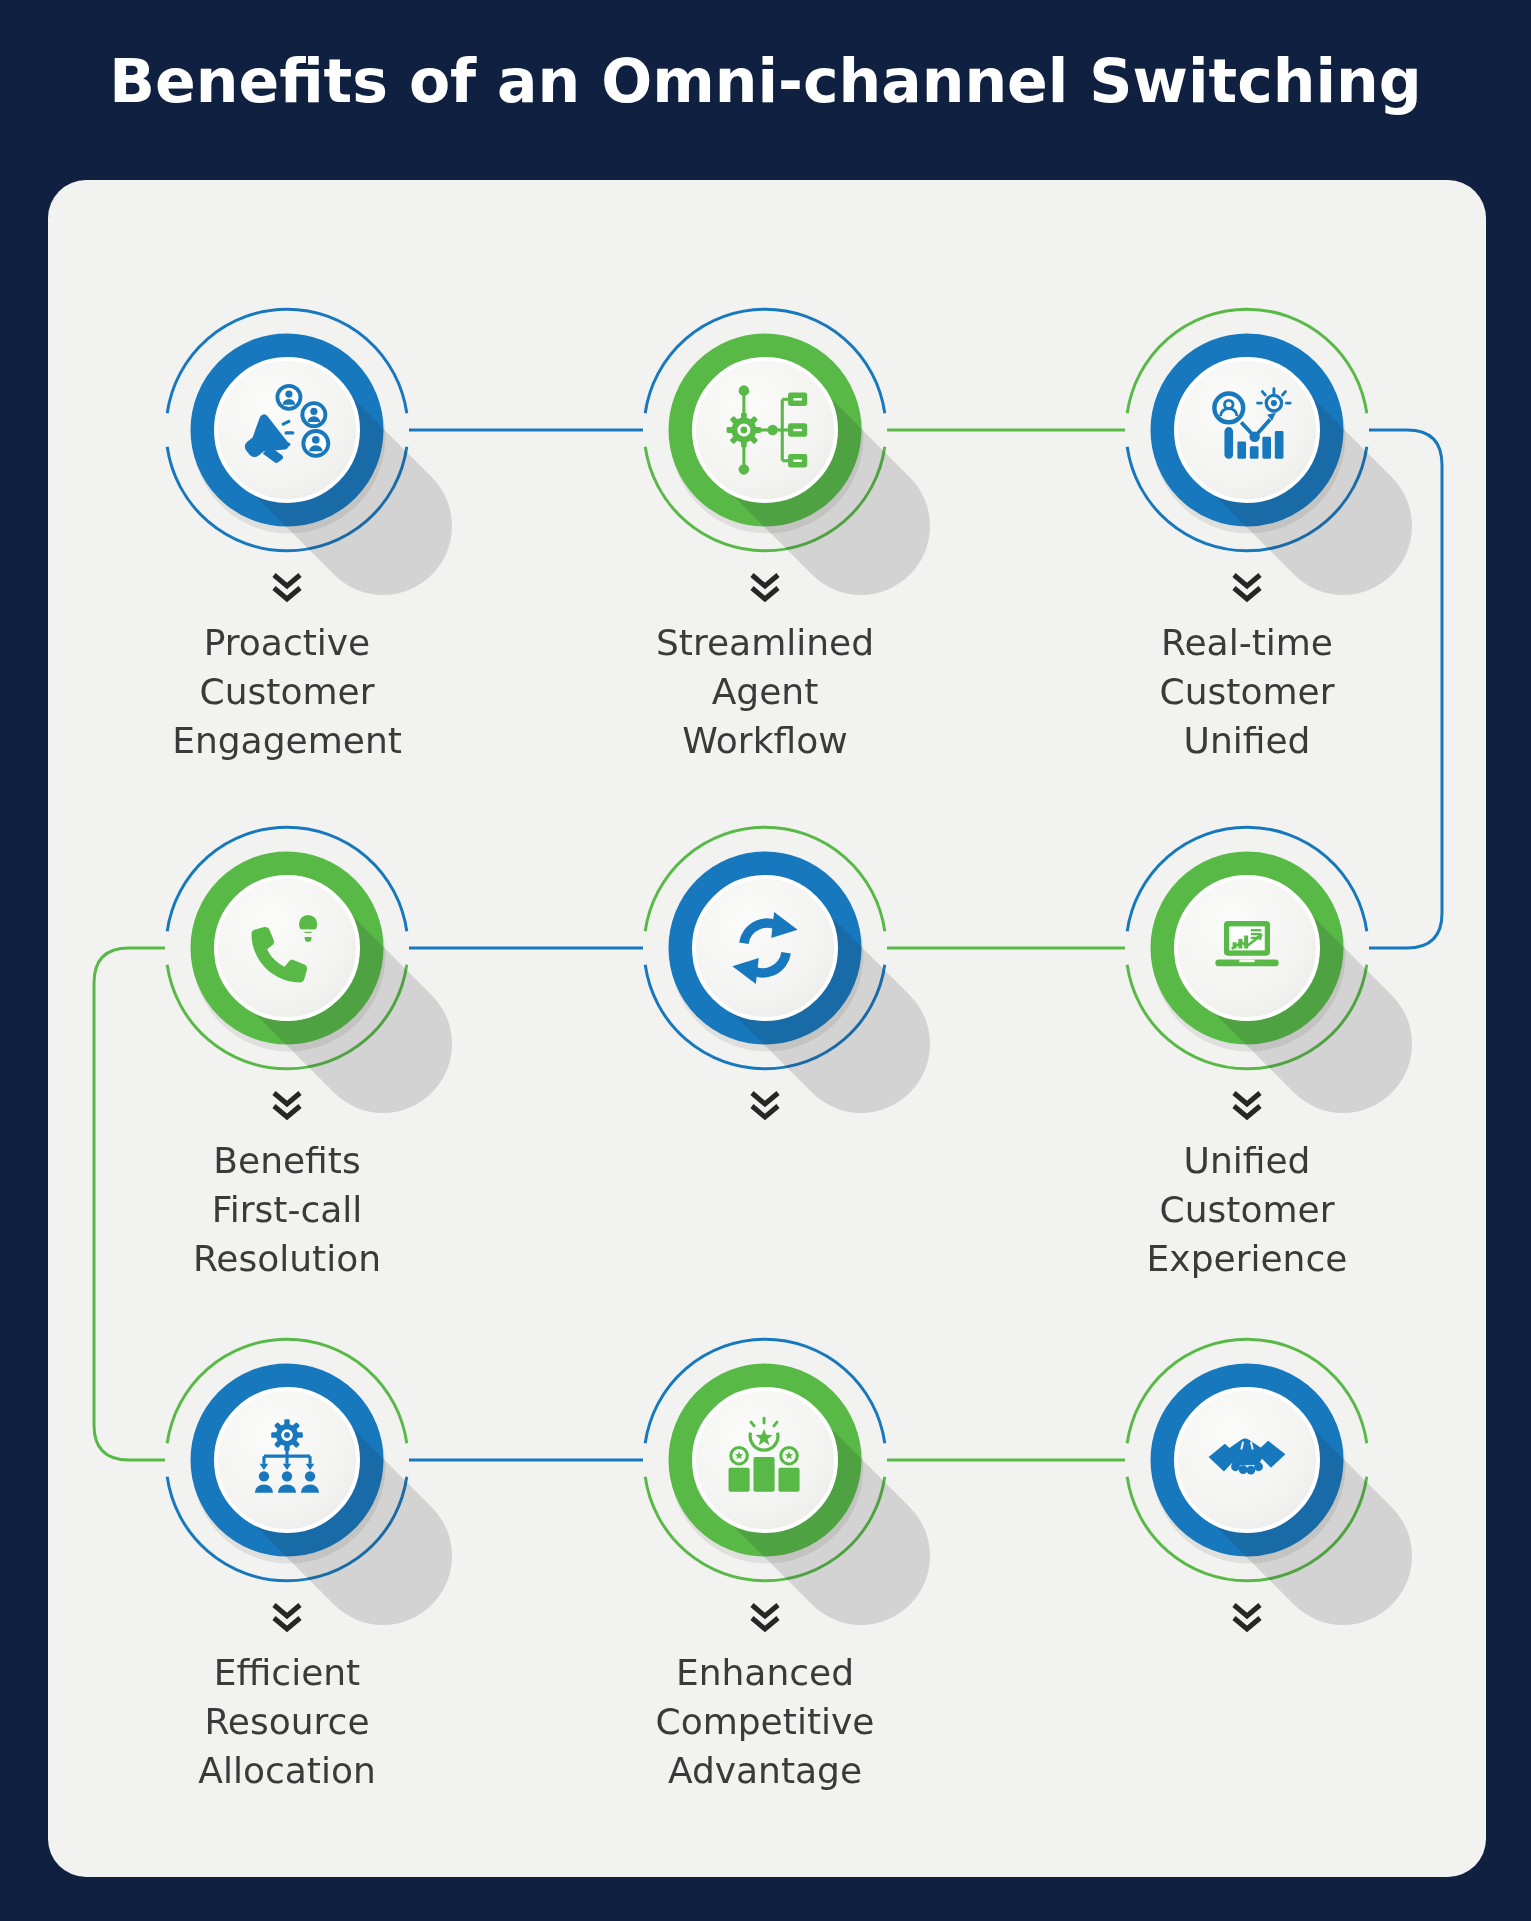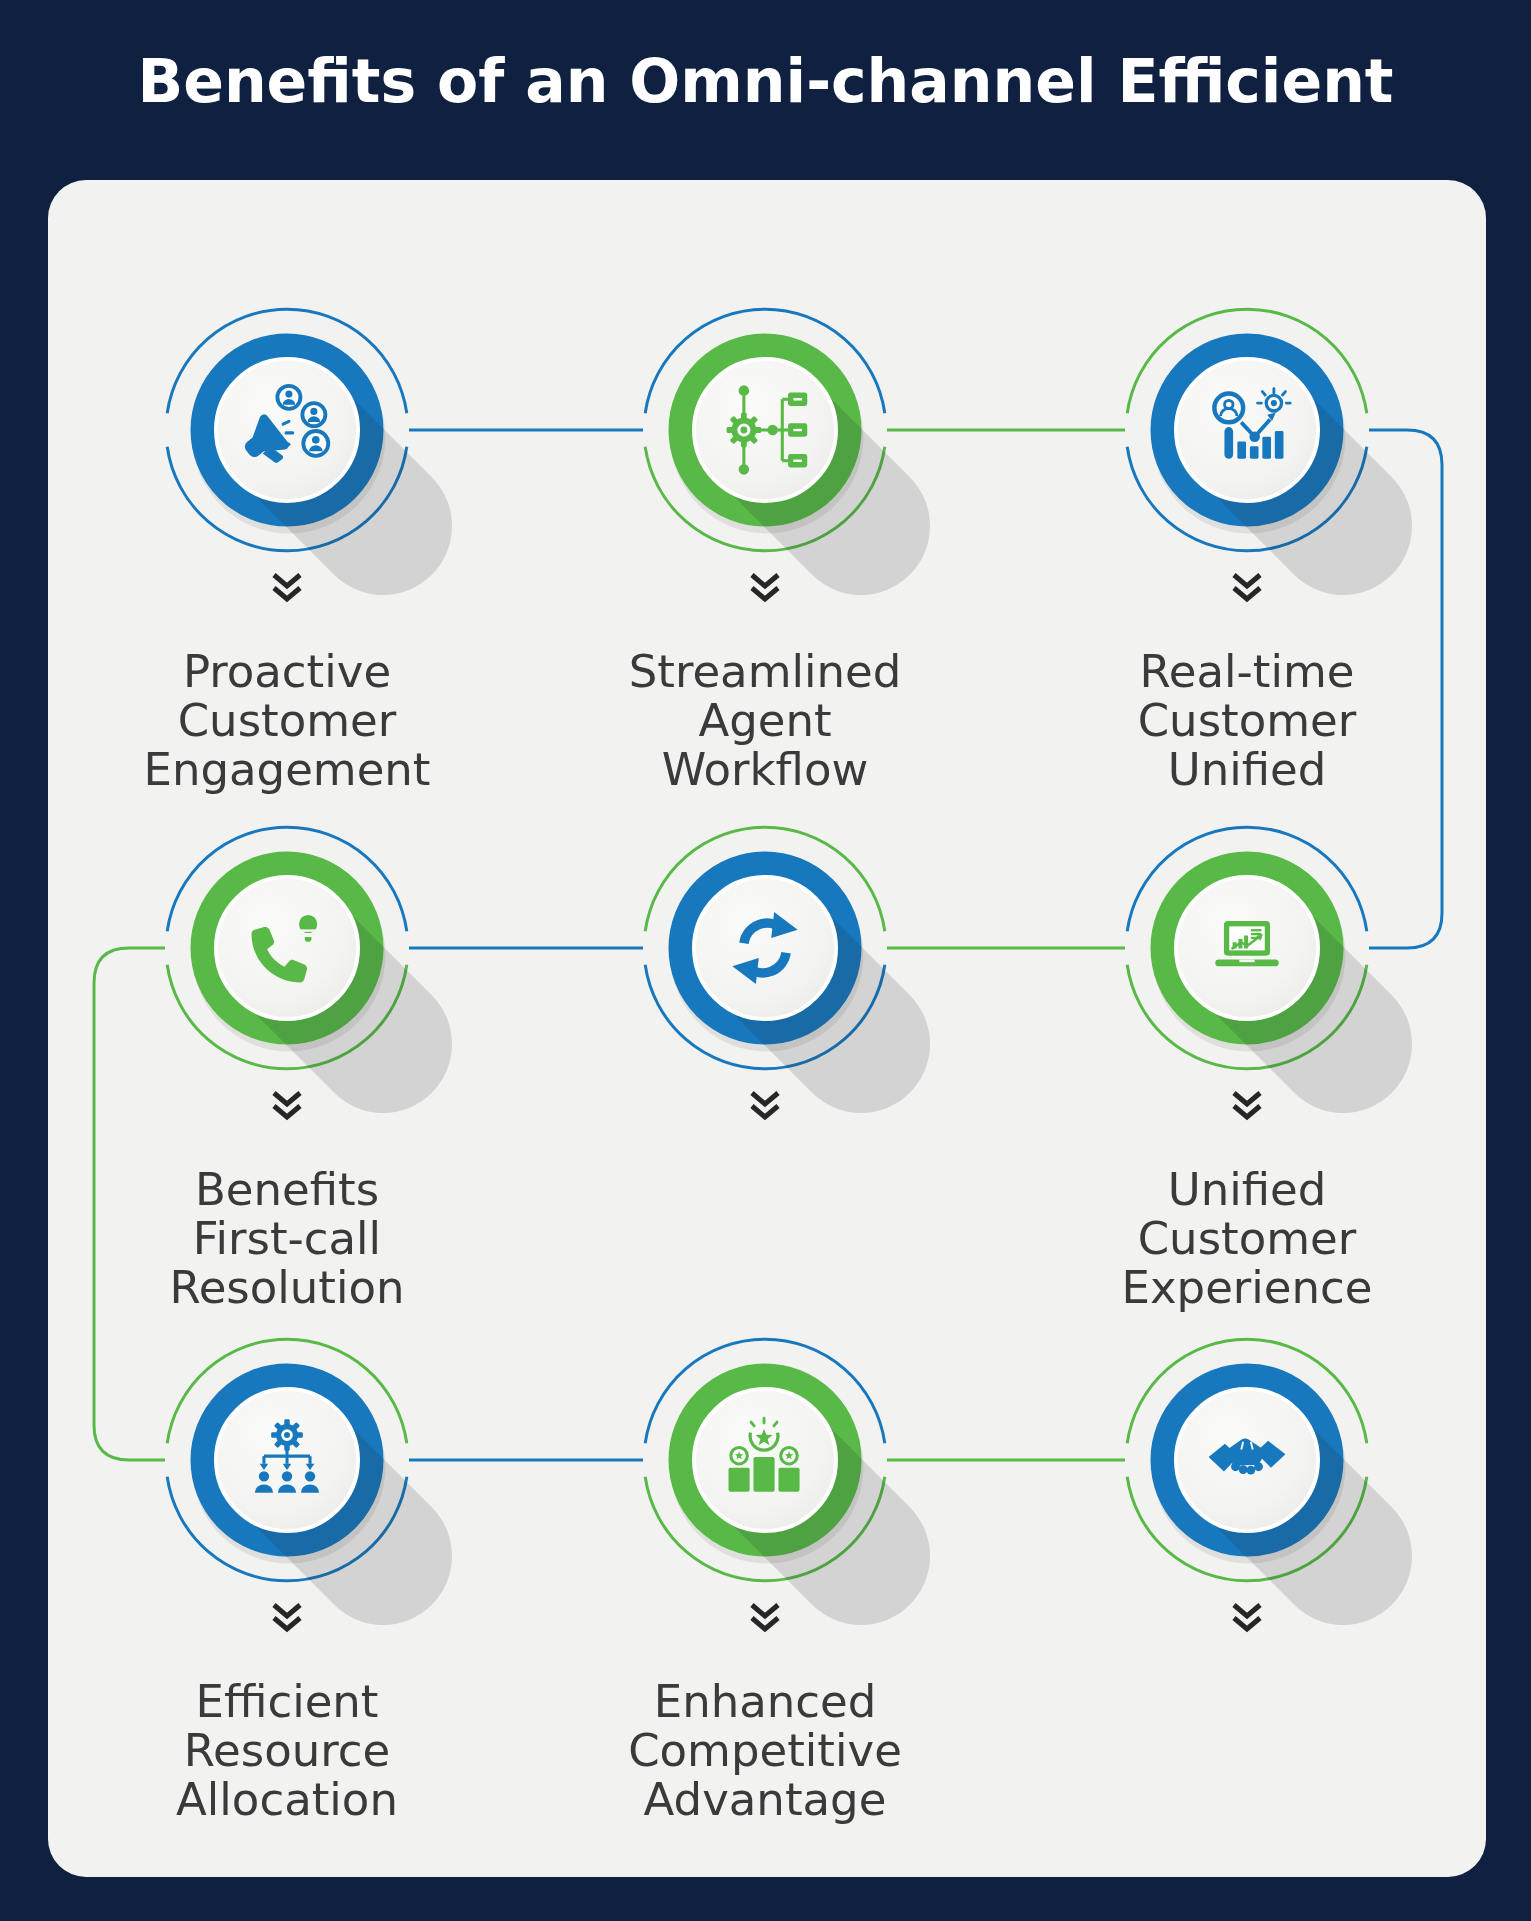--- a/index.html
+++ b/index.html
@@ -29,39 +29,38 @@
   .ring{fill:none;stroke-width:25;}
   .sbr{stroke:#1878BE;} .sgr{stroke:#58B947;}
   .longshadow{stroke:rgba(30,30,30,0.14);stroke-width:138;stroke-linecap:round;}
   .disc{fill:url(#discGrad);stroke:#ffffff;stroke-width:4;}
   .fb{fill:#1878BE;} .fg{fill:#58B947;}
   .sb{stroke:#1878BE;} .sg{stroke:#58B947;}
   .chev{position:absolute;left:110px;top:272px;width:40px;height:32px;}
   .chev svg path{fill:none;stroke:#262626;stroke-width:5;}
   .nlabel{
     position:absolute;left:-110px;top:318px;width:480px;
-    text-align:center;color:#3a3a3a;font-size:45px;line-height:49px;
+    text-align:center;color:#3a3a3a;font-size:36px;line-height:49px;
     white-space:pre-line;
-    margin-top:29px;
   }
 </style>
 </head>
 <body>
 
 <svg width="0" height="0" style="position:absolute">
   <defs>
     <radialGradient id="discGrad" cx="38%" cy="32%" r="78%">
       <stop offset="0%" stop-color="#fbfbfa"></stop>
       <stop offset="70%" stop-color="#f3f3f1"></stop>
       <stop offset="100%" stop-color="#ebebe9"></stop>
     </radialGradient>
   </defs>
 </svg>
 
-<div class="page-title">Benefits of an Omni-channel Efficient</div>
+<div class="page-title">Benefits of an Omni-channel Switching</div>
 
 <div class="card">
 
   <svg class="connectors" width="1438" height="1697" viewBox="0 0 1438 1697">
     <path class="cb" d="M361,250 H595"></path>
     <path class="cg" d="M839,250 H1077"></path>
     <path class="cb" d="M1321,250 H1359 Q1394,250 1394,285 V733 Q1394,768 1359,768 H1321"></path>
     <path class="cb" d="M361,768 H595"></path>
     <path class="cg" d="M839,768 H1077"></path>
     <path class="cg" d="M117,768 H81 Q46,768 46,803 V1245 Q46,1280 81,1280 H117"></path>

